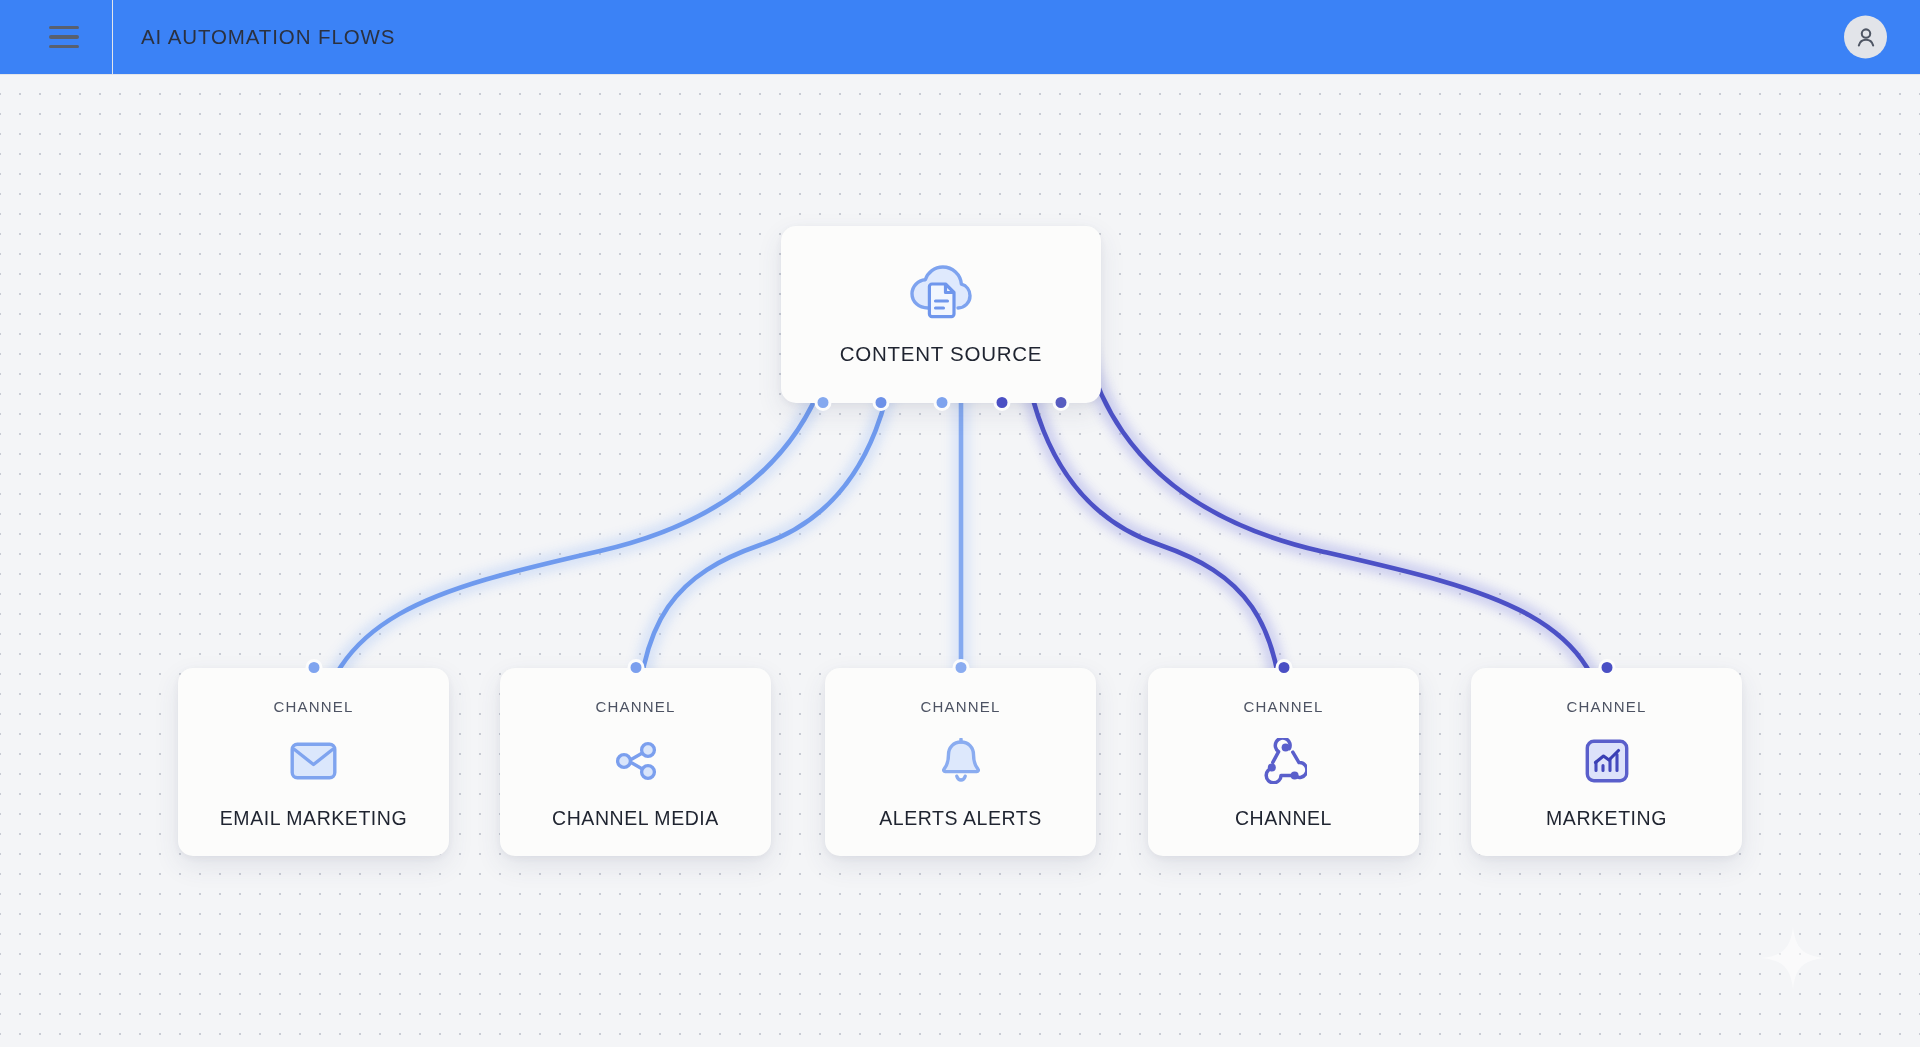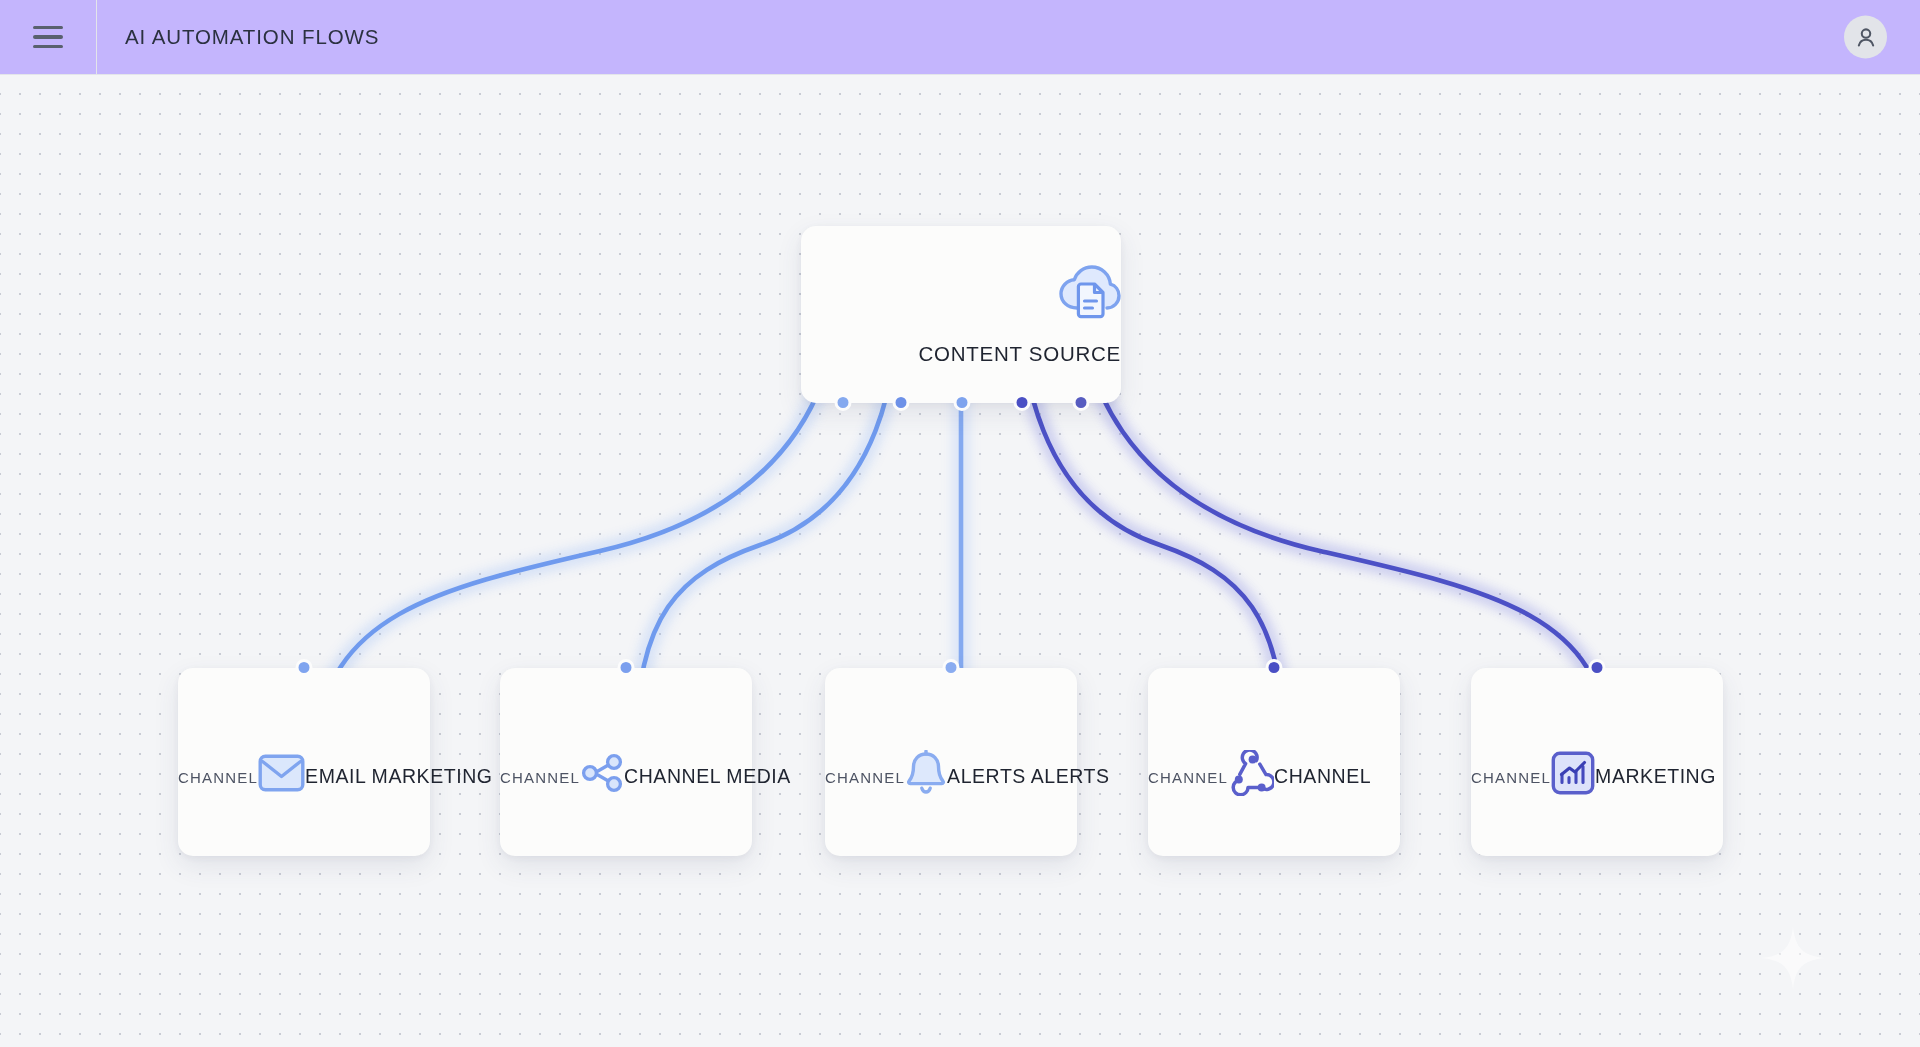--- a/index.html
+++ b/index.html
@@ -11,25 +11,26 @@
     font-family: "Liberation Sans", sans-serif;
     background: #f4f5f7;
   }
 
   
   .topbar {
     position: absolute;
     top: 0; left: 0;
     width: 1920px;
     height: 75px;
-    background: #c4b5fd;
+    background: #3b82f6;
     border-bottom: 1px solid #e3e5ea;
     display: flex;
     align-items: center;
     z-index: 40;
+    padding-left: 16px;
   }
   .menu-btn {
     width: 97px;
     height: 74px;
     display: flex;
     align-items: center;
     justify-content: center;
     border-right: 1px solid #e3e5ea;
     cursor: pointer;
   }
@@ -102,27 +103,27 @@
   .node {
     position: absolute;
     background: #fcfcfb;
     border-radius: 15px;
     box-shadow: 0 10px 26px rgba(60,70,110,.10),
                 0 2px 6px rgba(60,70,110,.06);
     z-index: 20;
   }
 
   .source-node {
-    left: 801px;
+    left: 781px;
     top: 151px;
     width: 320px;
     height: 177px;
     display: flex;
     flex-direction: column;
-    align-items: flex-end;
+    align-items: center;
     justify-content: center;
     cursor: pointer;
   }
   .source-node .node-icon { margin-bottom: 16px; }
   .source-node .node-title {
     font-size: 20.5px;
     letter-spacing: 0.75px;
     color: #1f2430;
   }
 
@@ -138,42 +139,42 @@
     width: 17px;
     height: 17px;
     border-radius: 50%;
     border: 3px solid #fcfcfc;
     transform: translateX(-50%);
     cursor: pointer;
   }
 
   .channel-node {
     top: 593px;
-    width: 252px;
+    width: 271px;
     height: 188px;
     display: flex;
-    flex-direction: row;
+    flex-direction: column;
     align-items: center;
     cursor: pointer;
   }
   .channel-node .kicker {
     margin-top: 30px;
     font-size: 15px;
     letter-spacing: 1.2px;
     color: #4d5363;
   }
   .channel-node .node-icon {
     margin-top: 22px;
     height: 48px;
     display: flex;
     align-items: center;
     justify-content: center;
   }
   .channel-node .node-title {
-    margin-top: 29px;
+    margin-top: 22px;
     font-size: 19.5px;
     letter-spacing: 0.55px;
     color: #1f2430;
     white-space: nowrap;
   }
 
   .in-port {
     position: absolute;
     top: -9px;
     left: 50%;

